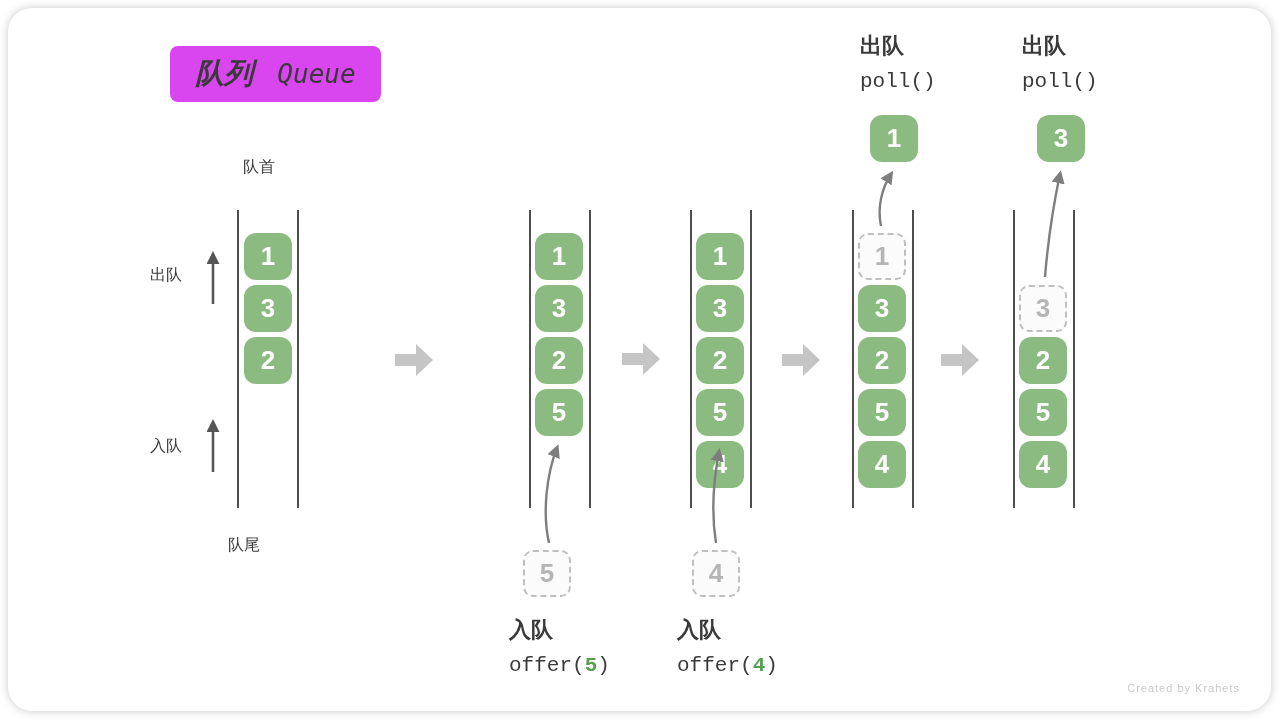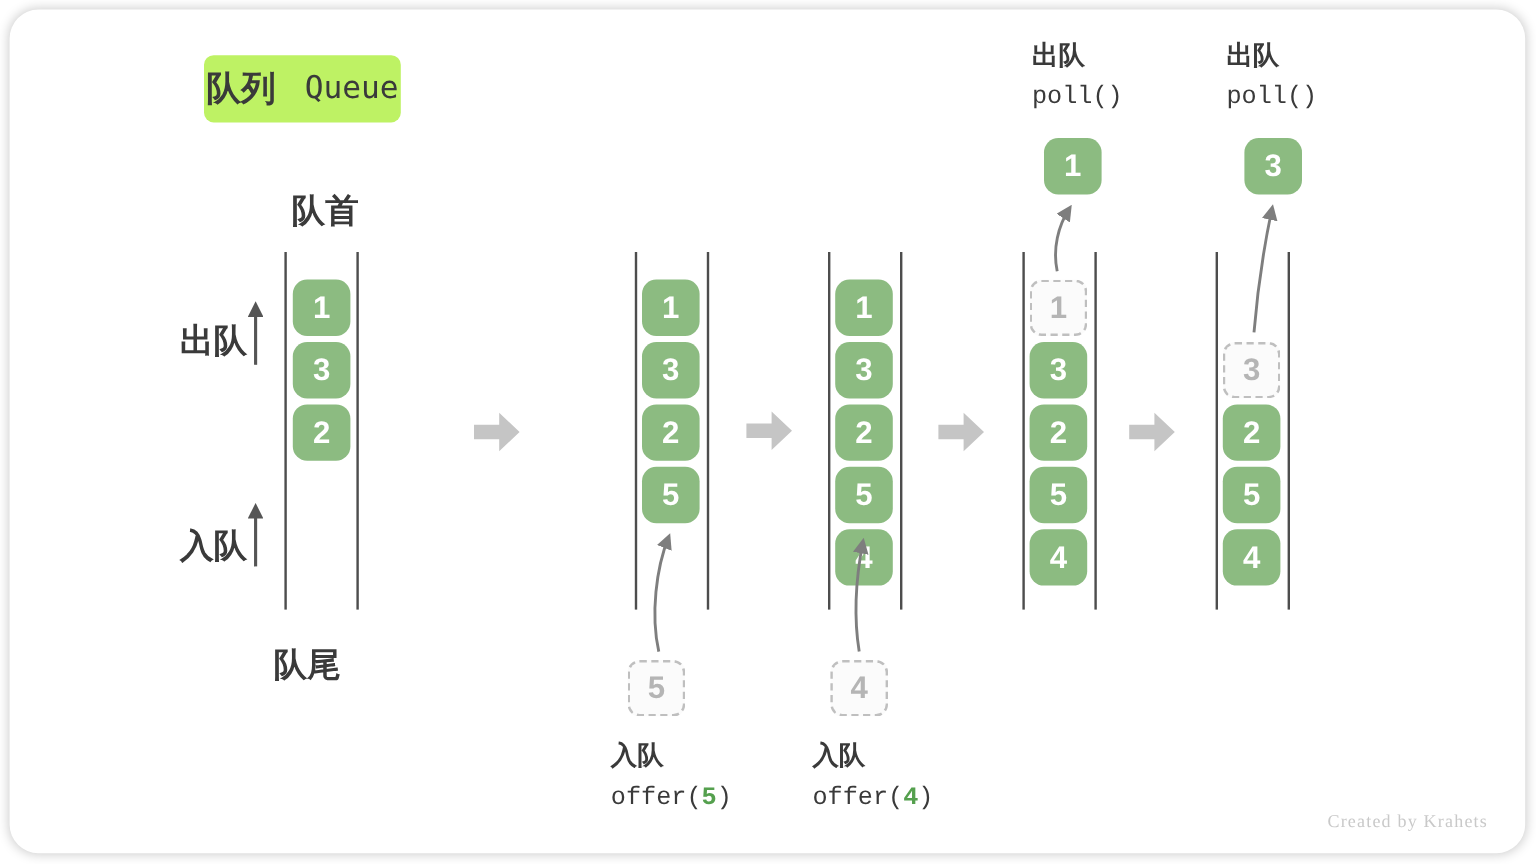--- a/index.html
+++ b/index.html
@@ -6,29 +6,30 @@
   #canvas{
     position:relative;width:1280px;height:720px;overflow:hidden;
     font-family:"Liberation Sans",sans-serif;background:#ffffff;
   }
   #card{
     position:absolute;left:8px;top:8px;width:1263px;height:703px;
     background:#ffffff;border-radius:24px;
     box-shadow:0 0 10px rgba(0,0,0,0.22);
   }
   .title-badge{
-    position:absolute;left:170px;top:46px;width:164px;height:56px;
-    background:#bef264;border-radius:8px;
+    position:absolute;left:170px;top:46px;width:211px;height:56px;
+    background:#d946ef;border-radius:8px;
     display:flex;align-items:center;justify-content:center;
     color:#3a3a3a;
+    font-style:italic;
   }
   .title-zh{font-weight:bold;font-size:29px;}
   .title-en{font-family:"DejaVu Sans Mono",monospace;font-size:26px;margin-left:24px;}
   .lbl{
-    position:absolute;font-weight:bold;font-size:28px;color:#3a3a3a;white-space:nowrap;
+    position:absolute;font-weight:normal;font-size:16px;color:#3a3a3a;white-space:nowrap;
   }
   .wall{
     position:absolute;top:210px;width:2px;height:298px;background:#4d4d4d;
   }
   .box{
     position:absolute;width:48px;height:47px;border-radius:12px;
     display:flex;align-items:center;justify-content:center;
     font-weight:bold;font-size:26px;
   }
   .solid{background:#8cbb81;color:#ffffff;}
@@ -38,21 +39,21 @@
   }
   .op-block{
     position:absolute;color:#3a3a3a;font-size:21px;line-height:36px;white-space:nowrap;
   }
   .op-zh{font-weight:bold;font-size:22px;}
   .op-code{font-family:Liberation Mono, monospace;font-weight:500;font-size:21px;}
   .arg-green{color:#55a04e;font-weight:bold;}
   #arrow-layer{position:absolute;left:0;top:0;pointer-events:none;}
   .footer{
     position:absolute;right:40px;bottom:26px;
-    font-family:Liberation Serif, serif;font-size:15px;color:#c9c9c9;
+    font-family:Liberation Sans, sans-serif;font-size:11px;color:#c9c9c9;
     letter-spacing:1px;white-space:nowrap;
   }
 </style>
 </head>
 <body>
 
 <div id="canvas">
   <div id="card"></div>
 
   <div class="title-badge">

